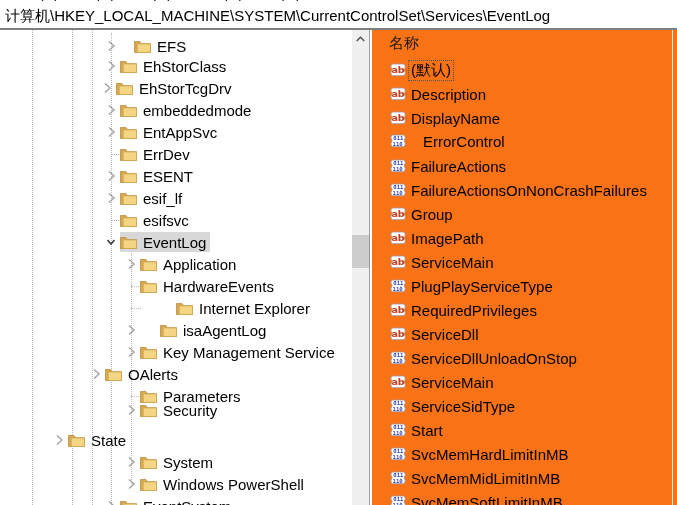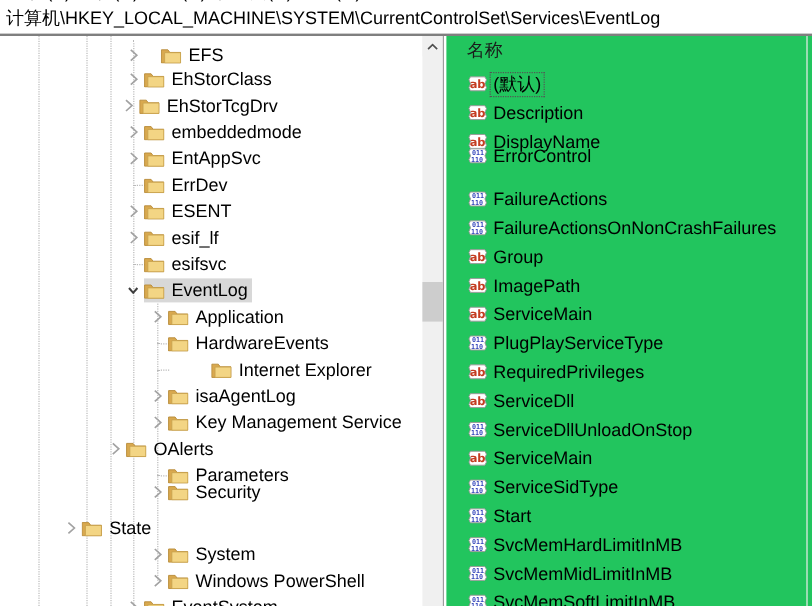--- a/index.html
+++ b/index.html
@@ -27,21 +27,21 @@
   .hl.selected{background:#d8d8d8;}
   .folder{flex:none;display:flex;margin:0 6px 0 0;}
   .tlabel{white-space:nowrap;}
   
   #tree-scrollbar{position:absolute;top:30px;left:352px;width:17px;bottom:0;background:#f0f0f0;}
   #sb-up{position:absolute;top:0;left:0;width:17px;height:17px;display:flex;align-items:center;justify-content:center;background:#f0f0f0;}
   #sb-thumb{position:absolute;top:205px;left:0;width:17px;height:33px;background:#cdcdcd;}
   
   #splitter{position:absolute;top:30px;left:369px;width:3px;bottom:0;background:#fff;border-left:1px solid #9c9c9c;}
   
-  #right-panel{position:absolute;top:30px;left:372px;right:0;bottom:0;background:#22c55e;overflow:hidden;}
+  #right-panel{position:absolute;top:30px;left:372px;right:0;bottom:0;background:#f97316;overflow:hidden;}
   #list-header{position:absolute;top:0;left:0;right:0;height:26px;line-height:26px;padding-left:17px;color:#1a1a1a;}
   #col-divider{position:absolute;top:0;bottom:0;left:300px;width:0;border-left:1px solid #ececec;}
   #list-rows{position:absolute;top:28px;left:0;right:0;bottom:0;}
   .list-row{position:absolute;left:0;right:0;height:24px;display:flex;align-items:center;padding-left:18px;cursor:default;}
   .vicon{flex:none;display:flex;margin-right:5px;}
   .vlabel{white-space:nowrap;}
   .vlabel.focus{outline:1px dotted #555;padding:0 2px;margin-left:-2px;}
 </style>
 </head>
 <body>
@@ -251,21 +251,21 @@
       <span class="hl">
         <span class="folder">
           <svg width="17" height="13" viewBox="0 0 17 13">
             <path d="M0.5 1.5 h5.4 l1.7 2.2 h8.9 v8.8 h-16 z" fill="#d9a94f" stroke="#b98d3c" stroke-width="0.8"></path>
             <path d="M3.2 3.9 h13.3 v8.6 h-13.3 z" fill="#f3d584" stroke="#c8a24e" stroke-width="0.7"></path>
           </svg>
         </span>
         <span class="tlabel">Internet Explorer</span>
       </span>
     </div>
-    <div class="tree-row" style="top: 289px; padding-left: 122px;">
+    <div class="tree-row" style="top: 289px; padding-left: 122px; gap: 20px;">
       <span class="chev">
         <svg width="16" height="16" viewBox="0 0 16 16">
           <polyline points="6,3.5 11,8 6,12.5" fill="none" stroke="#a2a2a2" stroke-width="1.4"></polyline>
         </svg>
       </span>
       <span class="hl">
         <span class="folder">
           <svg width="17" height="13" viewBox="0 0 17 13">
             <path d="M0.5 1.5 h5.4 l1.7 2.2 h8.9 v8.8 h-16 z" fill="#d9a94f" stroke="#b98d3c" stroke-width="0.8"></path>
             <path d="M3.2 3.9 h13.3 v8.6 h-13.3 z" fill="#f3d584" stroke="#c8a24e" stroke-width="0.7"></path>
@@ -436,21 +436,21 @@
       </div>
       <div class="list-row" style="top: 48px;">
         <span class="vicon">
           <svg width="16" height="14" viewBox="0 0 16 13.5">
             <path d="M2 0.8 L14 0.8 L15.4 3.2 L14.1 6.5 L15.4 9.8 L14 12.4 L2 12.4 L0.8 9.8 L2.1 6.5 L0.8 3.2 Z" fill="#ffffff" stroke="#9a9a9a" stroke-width="0.8"></path>
             <text x="8" y="10" text-anchor="middle" font-family="DejaVu Sans,sans-serif" font-size="9.5" font-weight="bold" fill="#c43c21">ab</text>
           </svg>
         </span>
         <span class="vlabel">DisplayName</span>
       </div>
-      <div class="list-row" style="top: 60px;">
+      <div class="list-row" style="top: 71px; gap: 12px;">
         <span class="vicon">
           <svg width="16" height="14" viewBox="0 0 16 13.5">
             <path d="M2 0.8 L14 0.8 L15.4 3.2 L14.1 6.5 L15.4 9.8 L14 12.4 L2 12.4 L0.8 9.8 L2.1 6.5 L0.8 3.2 Z" fill="#ffffff" stroke="#9a9a9a" stroke-width="0.8"></path>
             <text x="8.4" y="6" text-anchor="middle" font-family="DejaVu Sans Mono,monospace" font-size="5.6" font-weight="bold" fill="#3446bb">011</text>
             <text x="7.6" y="11.6" text-anchor="middle" font-family="DejaVu Sans Mono,monospace" font-size="5.6" font-weight="bold" fill="#3446bb">110</text>
           </svg>
         </span>
         <span class="vlabel">ErrorControl</span>
       </div>
       <div class="list-row" style="top: 96px;">

